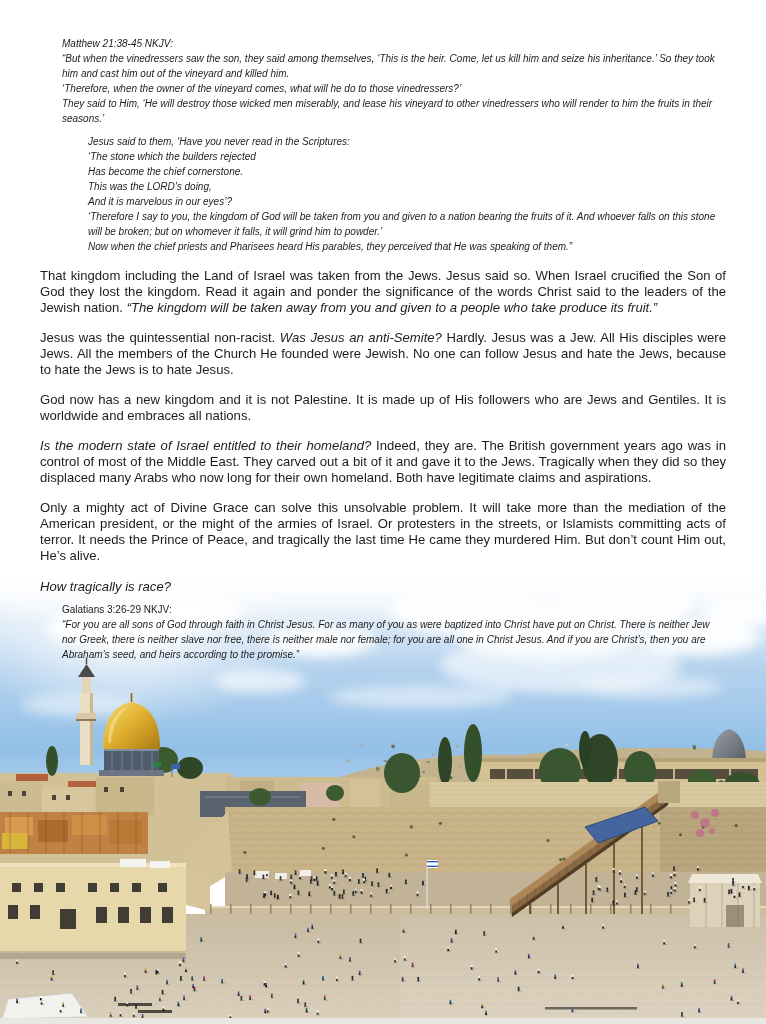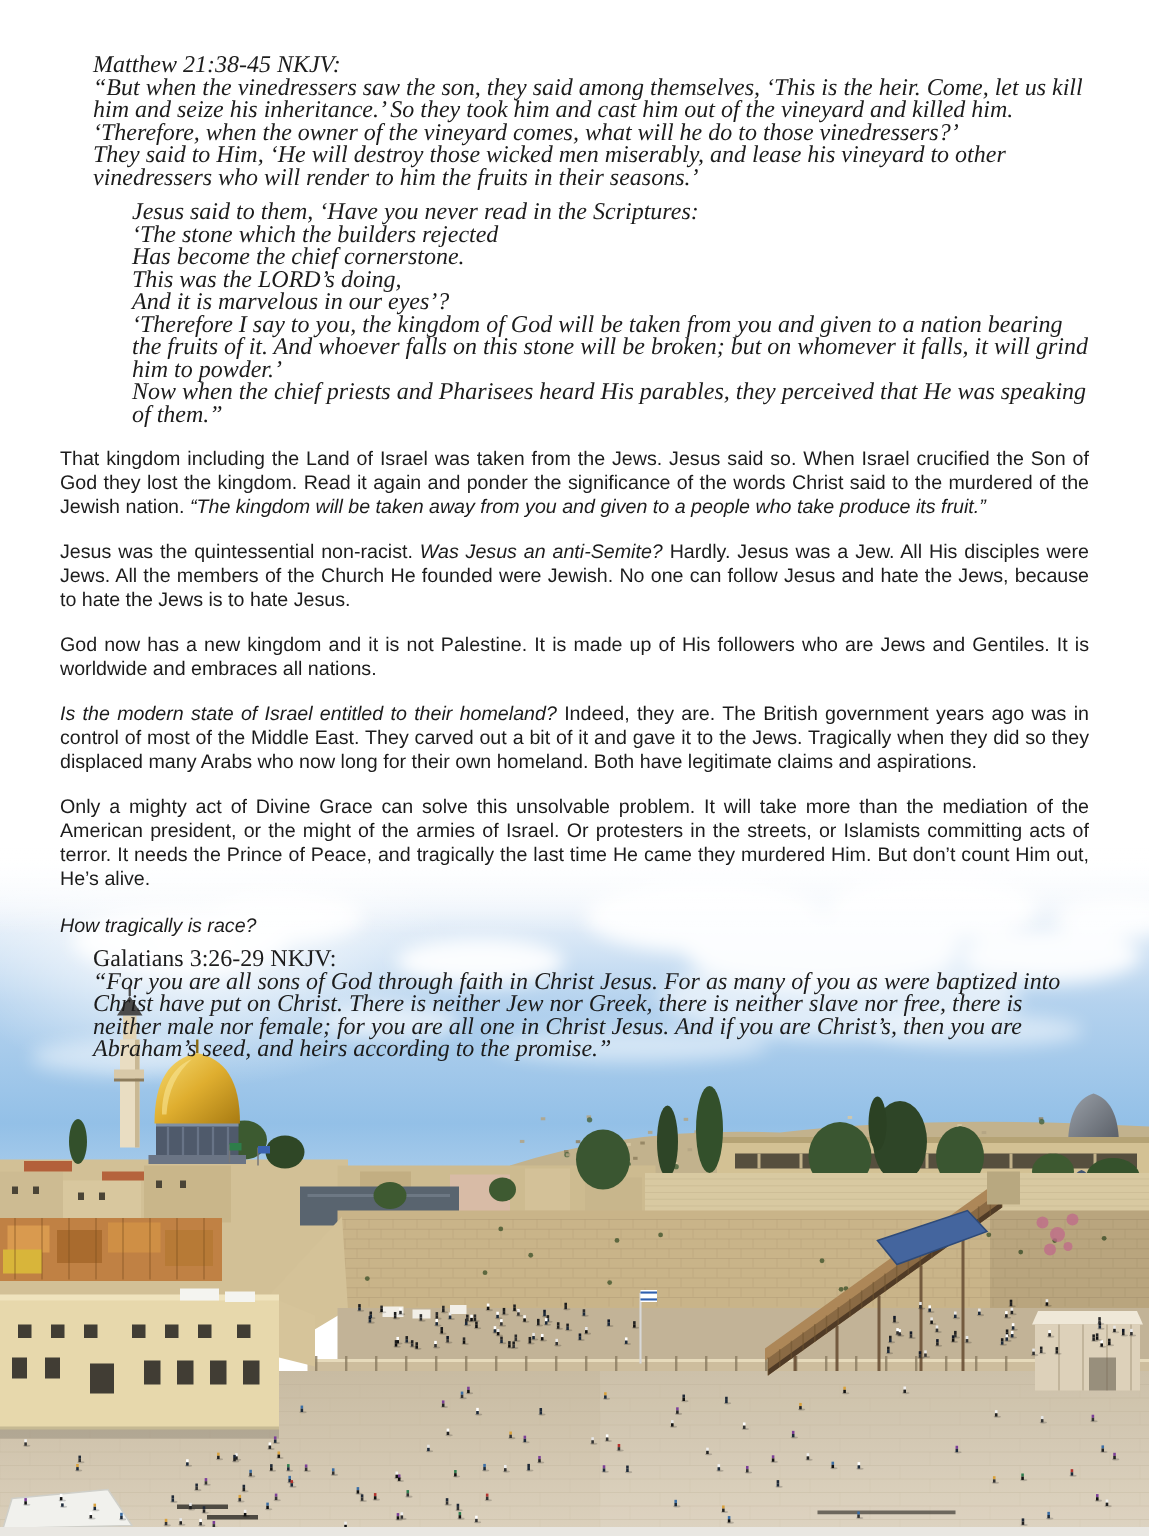--- a/index.html
+++ b/index.html
@@ -1,19 +1,19 @@
 <!DOCTYPE html>
 <html><head>
 <meta charset="utf-8">
 <style>
   html,body{margin:0;padding:0;background:#ffffff;}
   .page{position:relative;width:766px;height:1024px;overflow:hidden;background:#ffffff;
         font-family:"Liberation Sans","DejaVu Sans",sans-serif;color:#1c1c1c;}
   .content{position:absolute;left:0;top:0;right:0;z-index:2;padding:36px 40px 0 40px;}
-  .scripture{margin-left:22px;font-style:italic;font-size:16px;line-height:15px;font-family:Liberation Serif, serif;}
+  .scripture{margin-left:22px;font-style:italic;font-size:10px;line-height:15px;}
   .scripture .s-head{font-style:italic;}
   .scripture.gal .s-head{font-style:normal;}
   .pre{white-space:pre-line;}
   .mt8{margin-top:8px;margin-left:26px;}
   .body-p{margin:14px 0 0 0;font-size:13.1px;line-height:16px;text-align:justify;}
   .it{font-style:italic;}
   .race{margin:15px 0 7px 0;font-size:13.1px;line-height:16px;font-style:italic;}
   .photo{position:absolute;left:0;top:565px;width:766px;height:459px;z-index:1;}
   .photo svg{display:block;}
 </style>
@@ -1594,21 +1594,21 @@
 They said to Him, ‘He will destroy those wicked men miserably, and lease his vineyard to other vinedressers who will render to him the fruits in their seasons.’</div>
       <div class="pre mt8">Jesus said to them, ‘Have you never read in the Scriptures:
 ‘The stone which the builders rejected
 Has become the chief cornerstone.
 This was the LORD’s doing,
 And it is marvelous in our eyes’?
 ‘Therefore I say to you, the kingdom of God will be taken from you and given to a nation bearing the fruits of it. And whoever falls on this stone will be broken; but on whomever it falls, it will grind him to powder.’
 Now when the chief priests and Pharisees heard His parables, they perceived that He was speaking of them.”</div>
     </section>
 
-    <p class="body-p"><span>That kingdom including the Land of Israel was taken from the Jews. Jesus said so. When Israel crucified the Son of God they lost the kingdom. Read it again and ponder the significance of the words Christ said to the murdered of the Jewish nation. </span><span class="it">“The kingdom will be taken away from you and given to a people who take produce its fruit.”</span></p>
+    <p class="body-p"><span>That kingdom including the Land of Israel was taken from the Jews. Jesus said so. When Israel crucified the Son of God they lost the kingdom. Read it again and ponder the significance of the words Christ said to the leaders of the Jewish nation. </span><span class="it">“The kingdom will be taken away from you and given to a people who take produce its fruit.”</span></p>
 
     <p class="body-p"><span>Jesus was the quintessential non-racist. </span><span class="it">Was Jesus an anti-Semite?</span><span> Hardly. Jesus was a Jew. All His disciples were Jews. All the members of the Church He founded were Jewish. No one can follow Jesus and hate the Jews, because to hate the Jews is to hate Jesus.</span></p>
 
     <p class="body-p">God now has a new kingdom and it is not Palestine. It is made up of His followers who are Jews and Gentiles. It is worldwide and embraces all nations.</p>
 
     <p class="body-p"><span class="it">Is the modern state of Israel entitled to their homeland?</span><span> Indeed, they are. The British government years ago was in control of most of the Middle East. They carved out a bit of it and gave it to the Jews. Tragically when they did so they displaced many Arabs who now long for their own homeland. Both have legitimate claims and aspirations.</span></p>
 
     <p class="body-p">Only a mighty act of Divine Grace can solve this unsolvable problem. It will take more than the mediation of the American president, or the might of the armies of Israel. Or protesters in the streets, or Islamists committing acts of terror. It needs the Prince of Peace, and tragically the last time He came they murdered Him. But don’t count Him out, He’s alive.</p>
 
     <p class="race">How tragically is race?</p>

